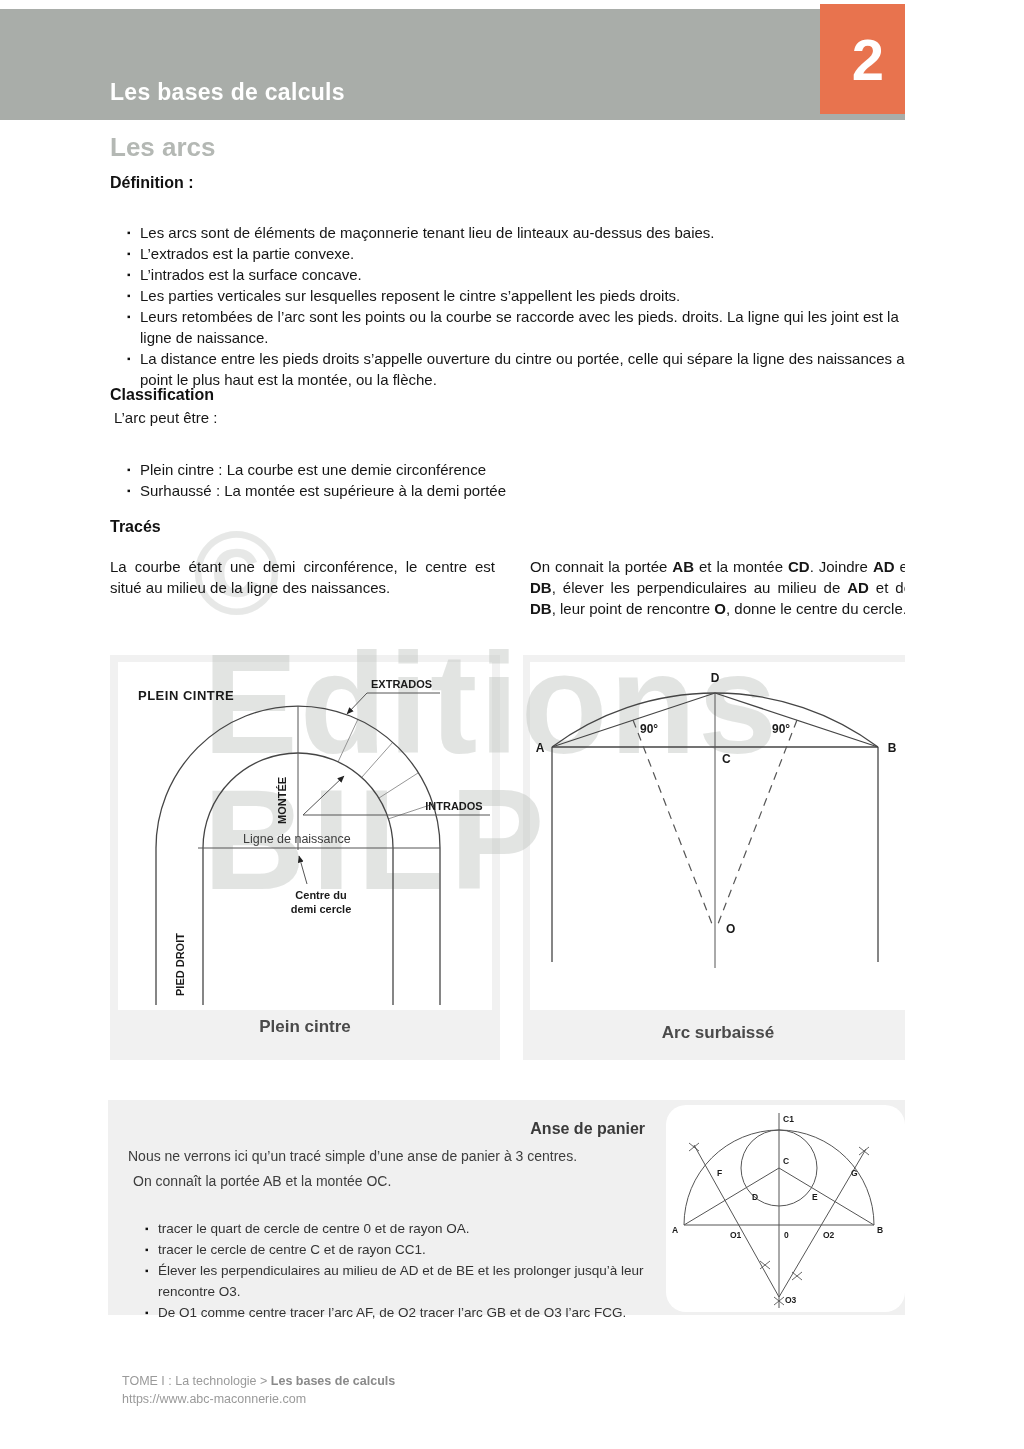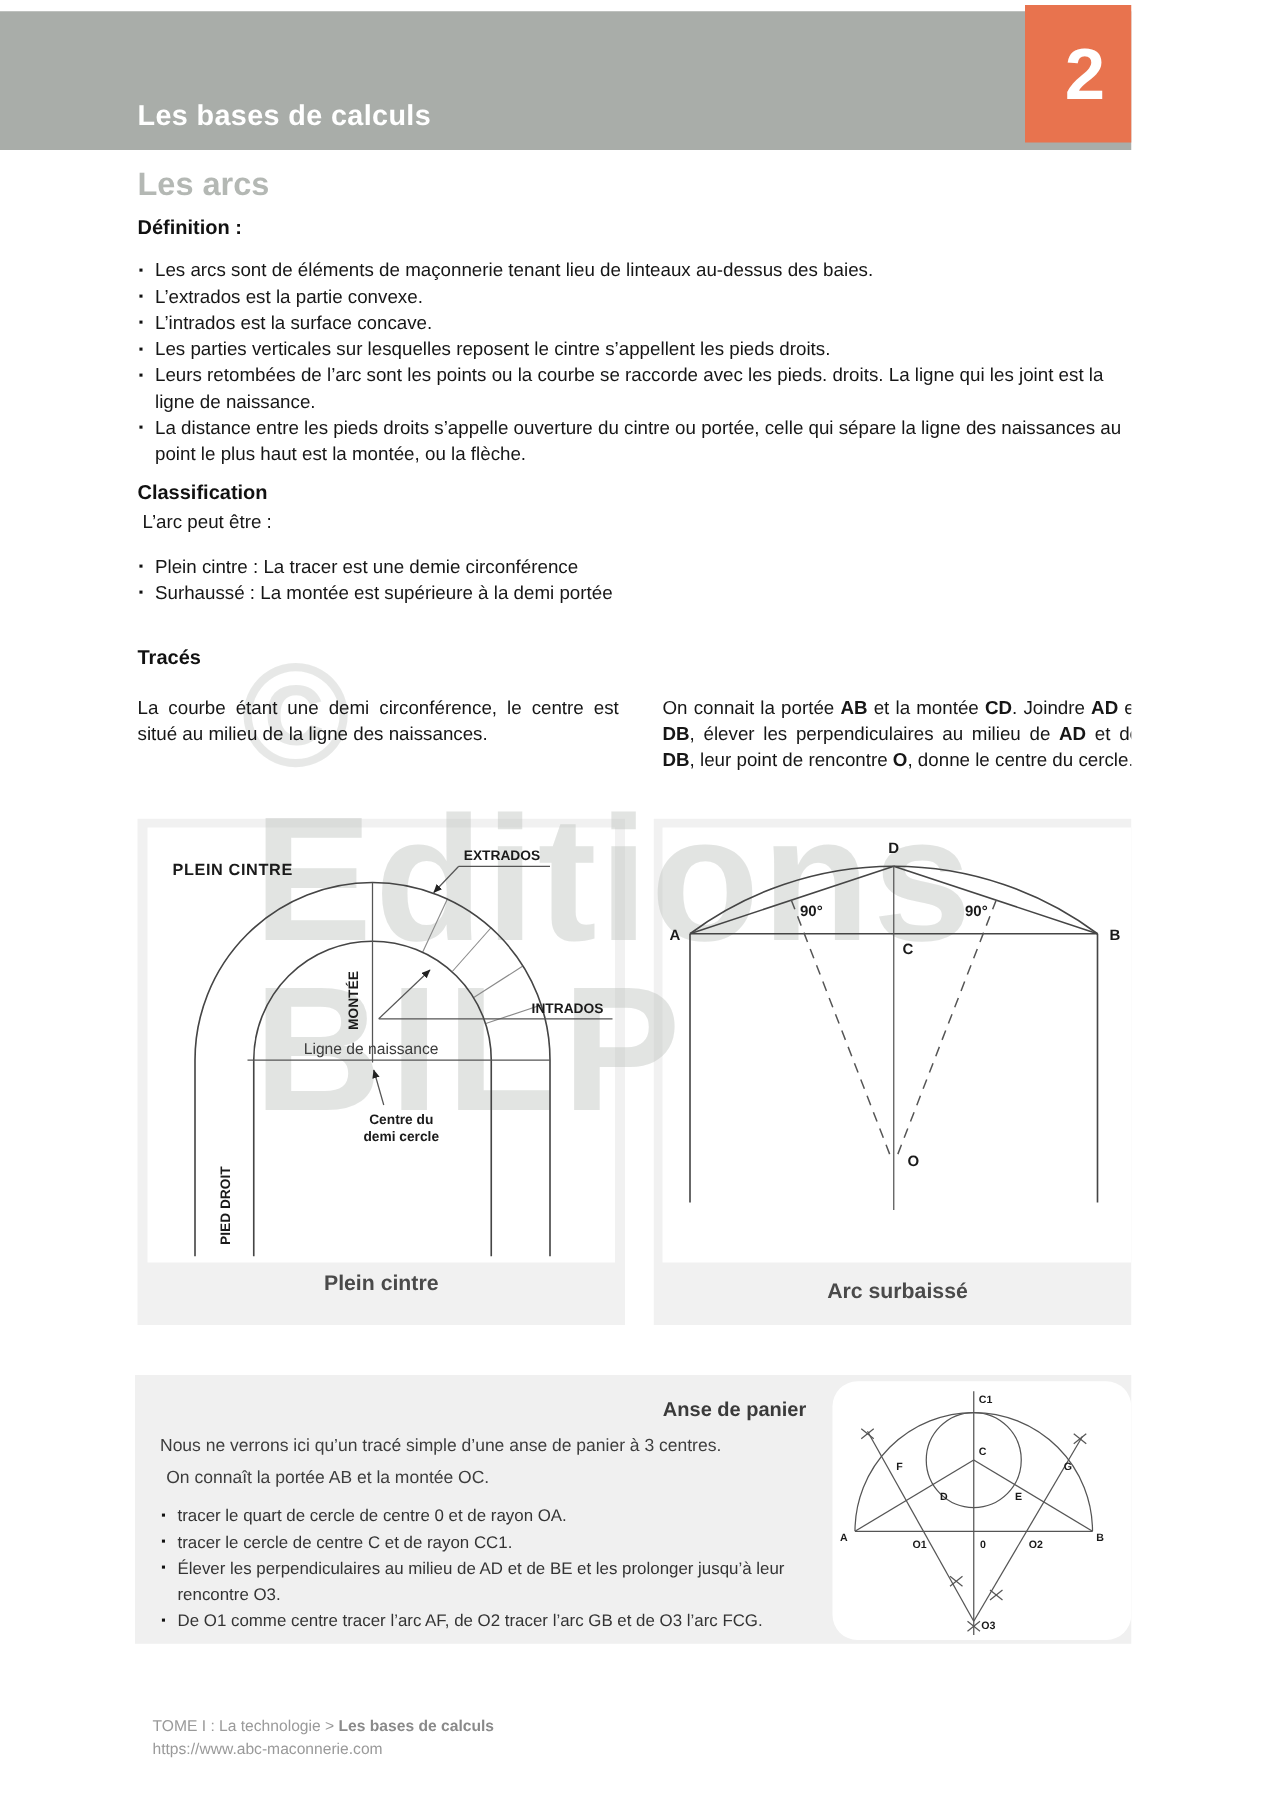--- a/index.html
+++ b/index.html
@@ -8,21 +8,21 @@
   
   .band{position:absolute;left:0;top:9px;width:1024px;height:111px;background:#a9ada9;}
   .band-title{position:absolute;left:110px;top:70px;font-size:23px;font-weight:bold;color:#ffffff;letter-spacing:.3px;}
   .chapter-box{position:absolute;left:820px;top:4px;width:96px;height:110px;background:#e8734e;
                display:flex;align-items:center;justify-content:center;}
   .chapter-box span{font-size:58px;font-weight:bold;color:#fff;}
   
   .arcs-title{position:absolute;left:110px;top:132px;font-size:26px;font-weight:bold;color:#b4b8b4;}
   .h-black{position:absolute;left:110px;font-size:16px;font-weight:bold;color:#111;}
   .bodytext{font-size:15px;line-height:21px;color:#161616;}
-  ul.blist{position:absolute;left:110px;margin:0;padding:0;list-style:none;}
+  ul.blist{position:absolute;left:110px;margin:16px;padding:0;list-style:none;}
   ul.blist li{position:relative;padding-left:14px;}
   ul.blist li::before{content:"▪";position:absolute;left:1px;top:0;font-size:10px;color:#111;}
   .class-intro{position:absolute;left:114px;top:407px;}
   .col{position:absolute;top:556px;text-align:justify;margin:0;z-index:2;}
   .col-left{left:110px;width:385px;}
   .col-right{left:530px;width:382px;}
   .bseg{font-weight:bold;}
   
   .figbox{position:absolute;top:655px;width:390px;height:405px;background:#f1f1f1;}
   .figbox.fb-left{left:110px;}
@@ -83,21 +83,21 @@
     <li>L’extrados est la partie convexe.</li>
     <li>L’intrados est la surface concave.</li>
     <li>Les parties verticales sur lesquelles reposent le cintre s’appellent les pieds droits.</li>
     <li>Leurs retombées de l’arc sont les points ou la courbe se raccorde avec les pieds. droits. La ligne qui les joint est la ligne de naissance.</li>
     <li>La distance entre les pieds droits s’appelle ouverture du cintre ou portée, celle qui sépare la ligne des naissances au point le plus haut est la montée, ou la flèche.</li>
   </ul>
 
   <div class="h-black" style="top:386px;">Classification</div>
   <div class="class-intro bodytext">L’arc peut être :</div>
   <ul class="blist bodytext" style="top:443px;width:805px;">
-    <li>Plein cintre : La tracer est une demie circonférence</li>
+    <li>Plein cintre : La courbe est une demie circonférence</li>
     <li>Surhaussé : La montée est supérieure à la demi portée</li>
   </ul>
 
   <div class="h-black" style="top:518px;">Tracés</div>
   <p class="col col-left bodytext">La courbe étant une demi circonférence, le centre est situé au milieu de la ligne des naissances.</p>
   <p class="col col-right bodytext"><span>On connait la portée </span><span class="bseg">AB</span><span> et la montée </span><span class="bseg">CD</span><span>. Joindre </span><span class="bseg">AD</span><span> et </span><span class="bseg">DB</span><span>, élever les perpendiculaires au milieu de </span><span class="bseg">AD</span><span> et de </span><span class="bseg">DB</span><span>, leur point de rencontre </span><span class="bseg">O</span><span>, donne le centre du cercle.</span></p>
 
   <div class="figbox fb-left">
     <div class="figwhite"></div>
     <svg class="figsvg" width="374" height="348" viewBox="0 0 374 348">

